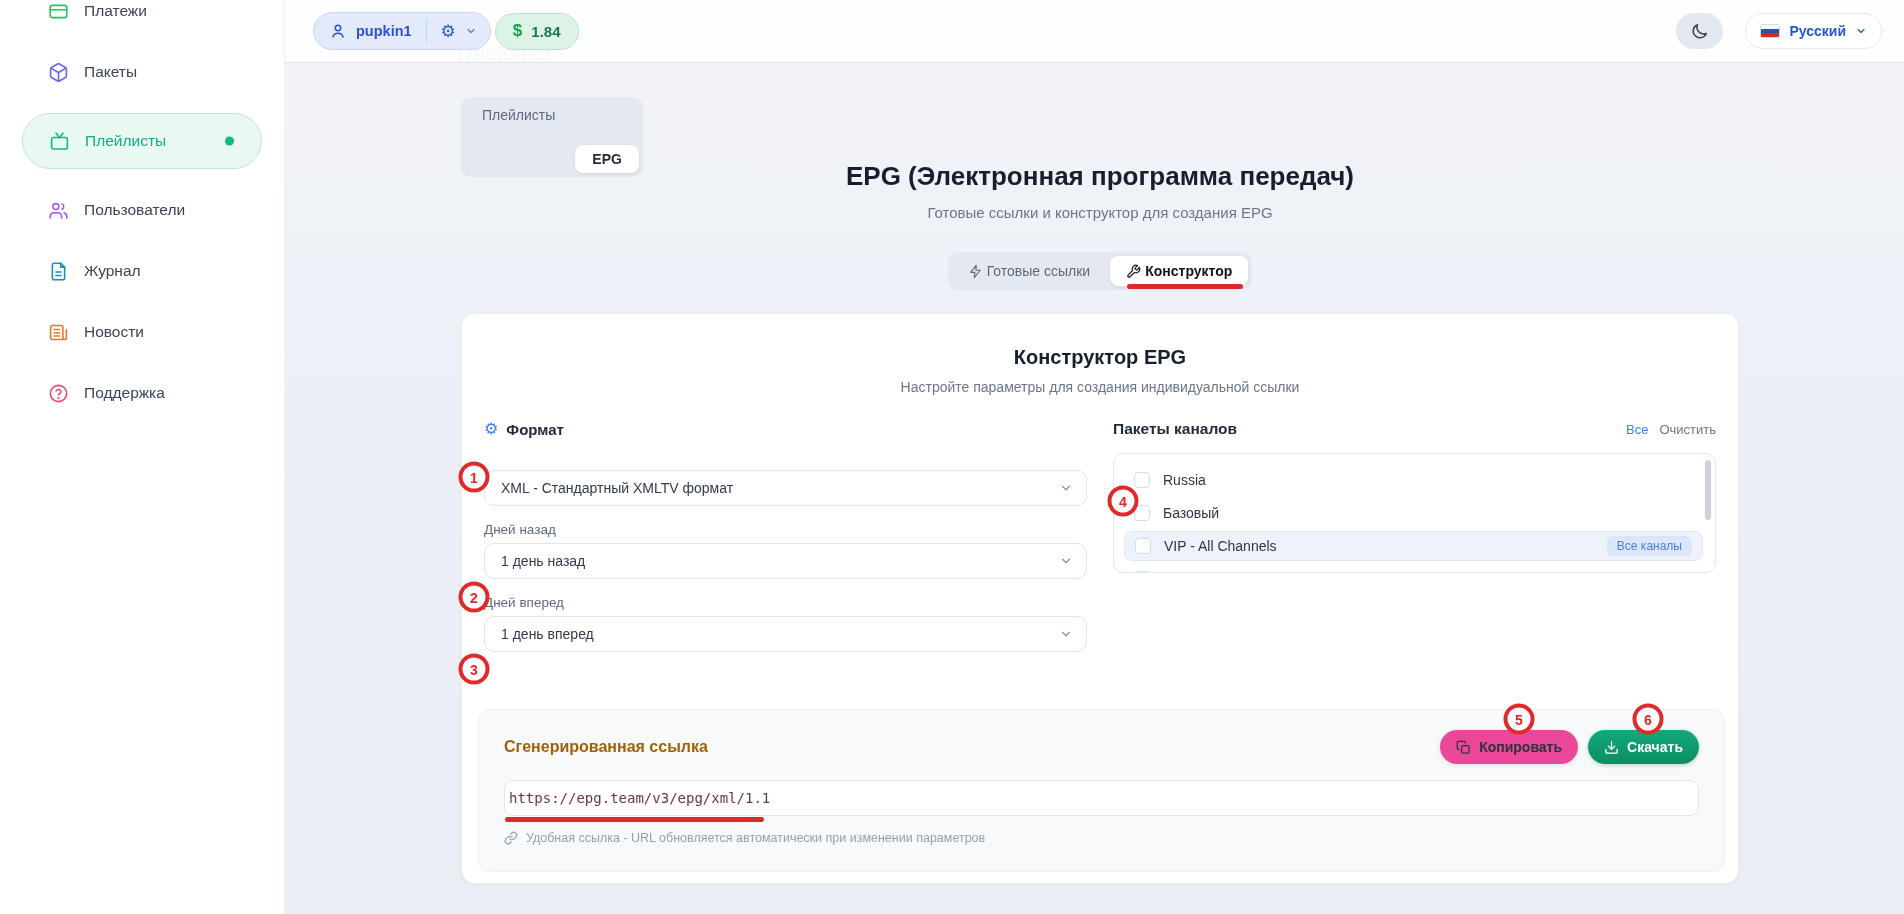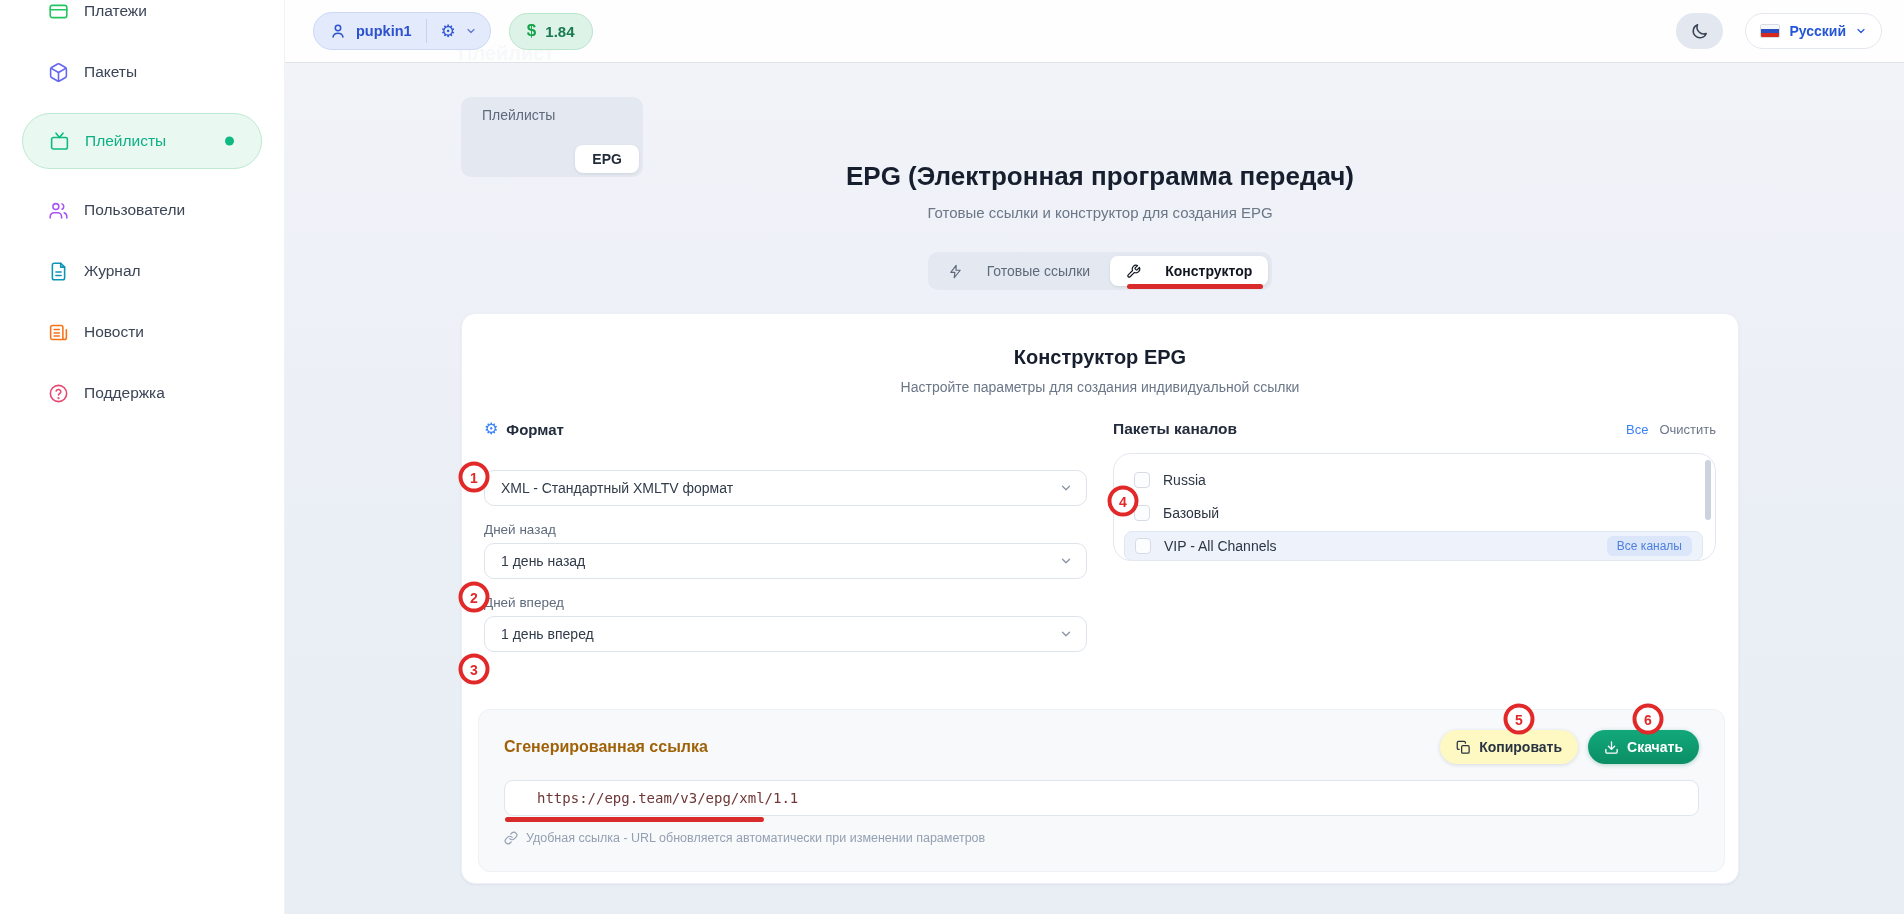--- a/index.html
+++ b/index.html
@@ -44,21 +44,21 @@
   }
 
   
   .topbar {
     position:absolute; left:0; right:0; top:0; height:62px; z-index:10;
     background:rgba(255,255,255,0.87);
     box-shadow:0 1px 0 rgba(15,23,42,0.07);
     display:flex; align-items:center; justify-content:space-between;
     padding:0 22px 0 28px;
   }
-  .tb-left { display:flex; align-items:center; gap:18px; }
+  .tb-left { display:flex; align-items:center; gap:4px; }
   .tb-right { display:flex; align-items:center; gap:22px; }
   .user-pill {
     height:38px; border-radius:19px; background:#e3eafb; border:1px solid #ccd8f6;
     display:flex; align-items:center; gap:9px; padding:0 13px 0 15px;
     color:#2c52cf; font-weight:700; font-size:14.5px; cursor:pointer;
   }
   .user-pill .sep { width:1px; height:24px; background:#c6d2f0; margin:0 5px; }
   .gear-glyph { font-size:17px; color:#2f56d3; line-height:1; }
   .balance-pill {
     height:37px; border-radius:19px; background:#def3e7; border:1px solid #b9e5cd;
@@ -91,21 +91,21 @@
     position:absolute; left:176px; width:1278px; top:161px; text-align:center;
     font-size:26px; font-weight:700; color:#171f2e; z-index:2;
   }
   .page-subtitle {
     position:absolute; left:176px; width:1278px; top:204px; text-align:center;
     font-size:15px; color:#6b7687; z-index:2;
   }
   .mode-tabs-wrap { position:absolute; left:176px; width:1278px; top:252px; display:flex; justify-content:center; z-index:2; }
   .mode-tabs { background:#e4e9f1; border-radius:10px; padding:4px; display:flex; gap:4px; }
   .mode-tab {
-    display:flex; align-items:center; gap:24px; padding:7px 16px; border-radius:8px;
+    display:flex; align-items:center; gap:4px; padding:7px 16px; border-radius:8px;
     font-size:14px; color:#5e6a7b; cursor:pointer; position:relative;
   }
   .mode-tab.active { background:#ffffff; color:#10151f; font-weight:600; box-shadow:0 1px 3px rgba(15,23,42,0.10);align-items:flex-end; }
   .mode-tab .ic { width:15px; height:15px; }
   .red-underline-tab {
     position:absolute; left:17px; right:5px; bottom:-3px; height:5px;
     background:#d92b2b; border-radius:3px;
   }
 
   
@@ -129,21 +129,21 @@
   .group-label { margin-top:30px; font-size:17px; font-weight:600; color:#232c3c; height:22px; }
   .mini-label { margin-top:16px; font-size:13.5px; color:#5f6b7d; height:17px; }
   .select.tight { margin-top:4px; }
 
   .pk-head { display:flex; align-items:center; justify-content:space-between; height:20px; }
   .pk-title { font-size:15.5px; font-weight:600; color:#232c3c; }
   .pk-links { display:flex; gap:11px; font-size:13px; }
   .link-all { color:#3b82f6; cursor:pointer; }
   .link-clear { color:#6b7687; cursor:pointer; }
   .listbox {
-    margin-top:14px; height:108px; border:1px solid #e3e8f0; border-radius:18px;
+    margin-top:14px; height:120px; border:1px solid #e3e8f0; border-radius:10px;
     padding:9px 12px 0 10px; position:relative; overflow:hidden; background:#fff;
   }
   .pkg-row { display:flex; align-items:center; gap:13px; height:33px; padding:0 10px; font-size:14px; color:#2d3644; }
   .pkg-row.hl {
     height:30px; margin:1.5px 0; background:#edf2fb; border:1px solid #dfe7f3; border-radius:8px;
   }
   .cbx { width:16px; height:16px; border:1.5px solid #d5dce5; border-radius:4px; background:#fcfdfe; flex:0 0 16px; cursor:pointer; }
   .pkg-badge {
     margin-left:auto; background:#dbe6fb; color:#4d7fdb; font-size:12px;
     padding:3px 10px; border-radius:6px; white-space:nowrap;
@@ -156,25 +156,25 @@
     background:#f7f9fb; border:1px solid #eef1f5; border-radius:12px; padding:0 25px;
   }
   .gen-head { margin-top:20px; display:flex; align-items:center; justify-content:space-between; height:34px; }
   .gen-title { font-size:16px; font-weight:600; color:#a16207; }
   .gen-actions { display:flex; align-items:center; gap:10px; }
   .btn {
     height:34px; border-radius:17px; display:flex; align-items:center; gap:8px;
     padding:0 16px; font-size:14px; font-weight:600; cursor:pointer; border:none;
     font-family:inherit;
   }
-  .btn-copy { background:#fef9c3; color:#2a3342; box-shadow:0 1px 4px rgba(20,30,55,0.14); }
+  .btn-copy { background:#ec4899; color:#2a3342; box-shadow:0 1px 4px rgba(20,30,55,0.14); }
   .btn-download { background:linear-gradient(180deg,#12a87b,#0b8e63); color:#ffffff; box-shadow:0 1px 4px rgba(10,120,85,0.3); }
   .url-box {
     margin-top:16px; height:36px; background:#fff; border:1px solid #e0e6ed; border-radius:9px;
-    display:flex; align-items:center; padding:0 32px;
+    display:flex; align-items:center; padding:0 4px;
     font-family:"DejaVu Sans Mono","Liberation Mono",monospace; font-size:14px; color:#6f3636;
   }
   .url-underline { position:absolute; left:26px; top:107px; width:259px; height:5px; background:#d92b2b; border-radius:3px; }
   .gen-note { margin-top:15px; display:flex; align-items:center; gap:8px; font-size:12.5px; color:#94a0b1; }
 
   
   .ann {
     position:absolute; width:31px; height:31px; border-radius:50%; z-index:30;
     background:#ffffff; border:4px solid #e22929; color:#e22929;
     display:flex; align-items:center; justify-content:center;

